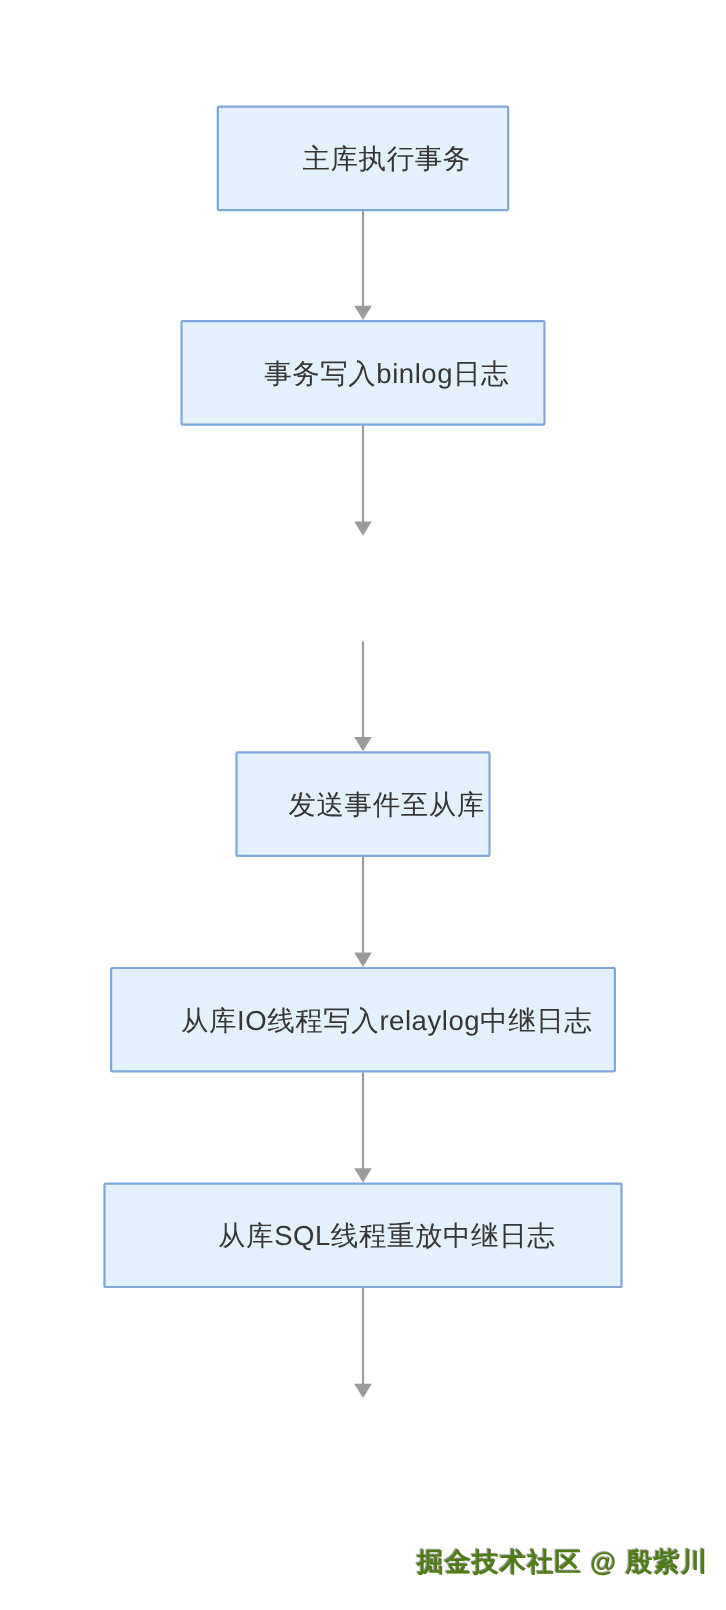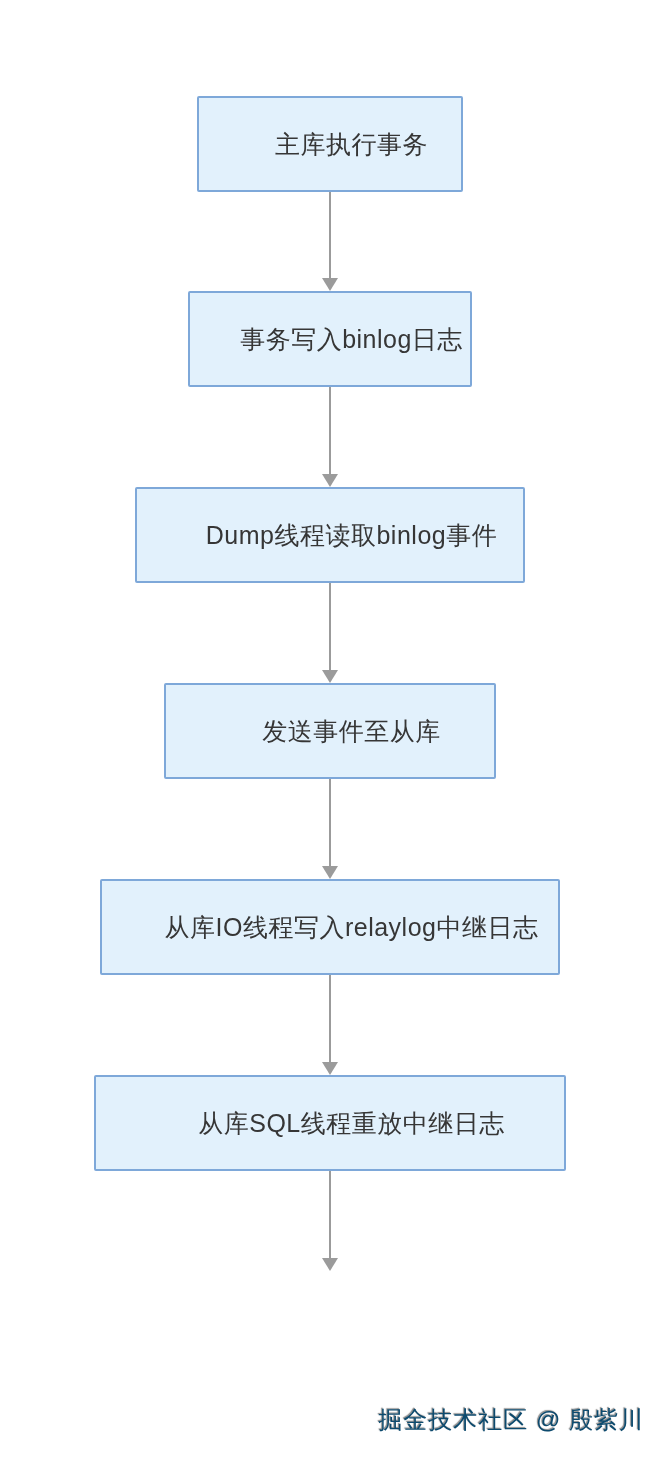--- a/index.html
+++ b/index.html
@@ -30,23 +30,23 @@
     display:flex;
     align-items:center;
     justify-content:center;
     color:var(--text-color);
     font-size:25px;
     letter-spacing:0.5px;
     white-space:nowrap;
     padding-left:43px;
   }
   .n1{top:96px;width:266px;}
-  .n2{top:291px;width:284px;}
+  .n2{top:291px;width:332px;}
   .n3{top:487px;width:390px;}
-  .n4{top:683px;width:332px;}
+  .n4{top:683px;width:232px;}
   .n5{top:879px;width:460px;text-align:right;}
   .n6{top:1075px;width:472px;}
   .n7{top:1271px;width:317px;}
 
   .arrow{
     position:absolute;
     left:50%;
     transform:translateX(-50%);
     display:flex;
     flex-direction:column;
@@ -70,23 +70,23 @@
     border-right:8px solid transparent;
     border-top:13px solid var(--arrow-color);
     margin-top:-1px;
   }
 
   .watermark{
     position:absolute;
     top:1404px;
     right:16px;
     font-size:24px;
-    font-weight:400;
+    font-weight:700;
     letter-spacing:1px;
-    color:#0c4a6e;
+    color:#4d7c0f;
     text-shadow:-1px -1px 1px #858585, 1px 1px 0 #ffffff;
     white-space:nowrap;
   }
 </style>
 </head>
 <body>
 
 <div class="canvas">
 
   <div class="node n1">
@@ -100,23 +100,20 @@
 
   <div class="node n2">
     <span>事务写入binlog日志</span>
   </div>
 
   <div class="arrow a2">
     <div class="shaft"></div>
     <div class="head"></div>
   </div>
 
-  <div class="node n3">
-    <span>Dump线程读取binlog事件</span>
-  </div>
 
   <div class="arrow a3">
     <div class="shaft"></div>
     <div class="head"></div>
   </div>
 
   <div class="node n4">
     <span>发送事件至从库</span>
   </div>
 

